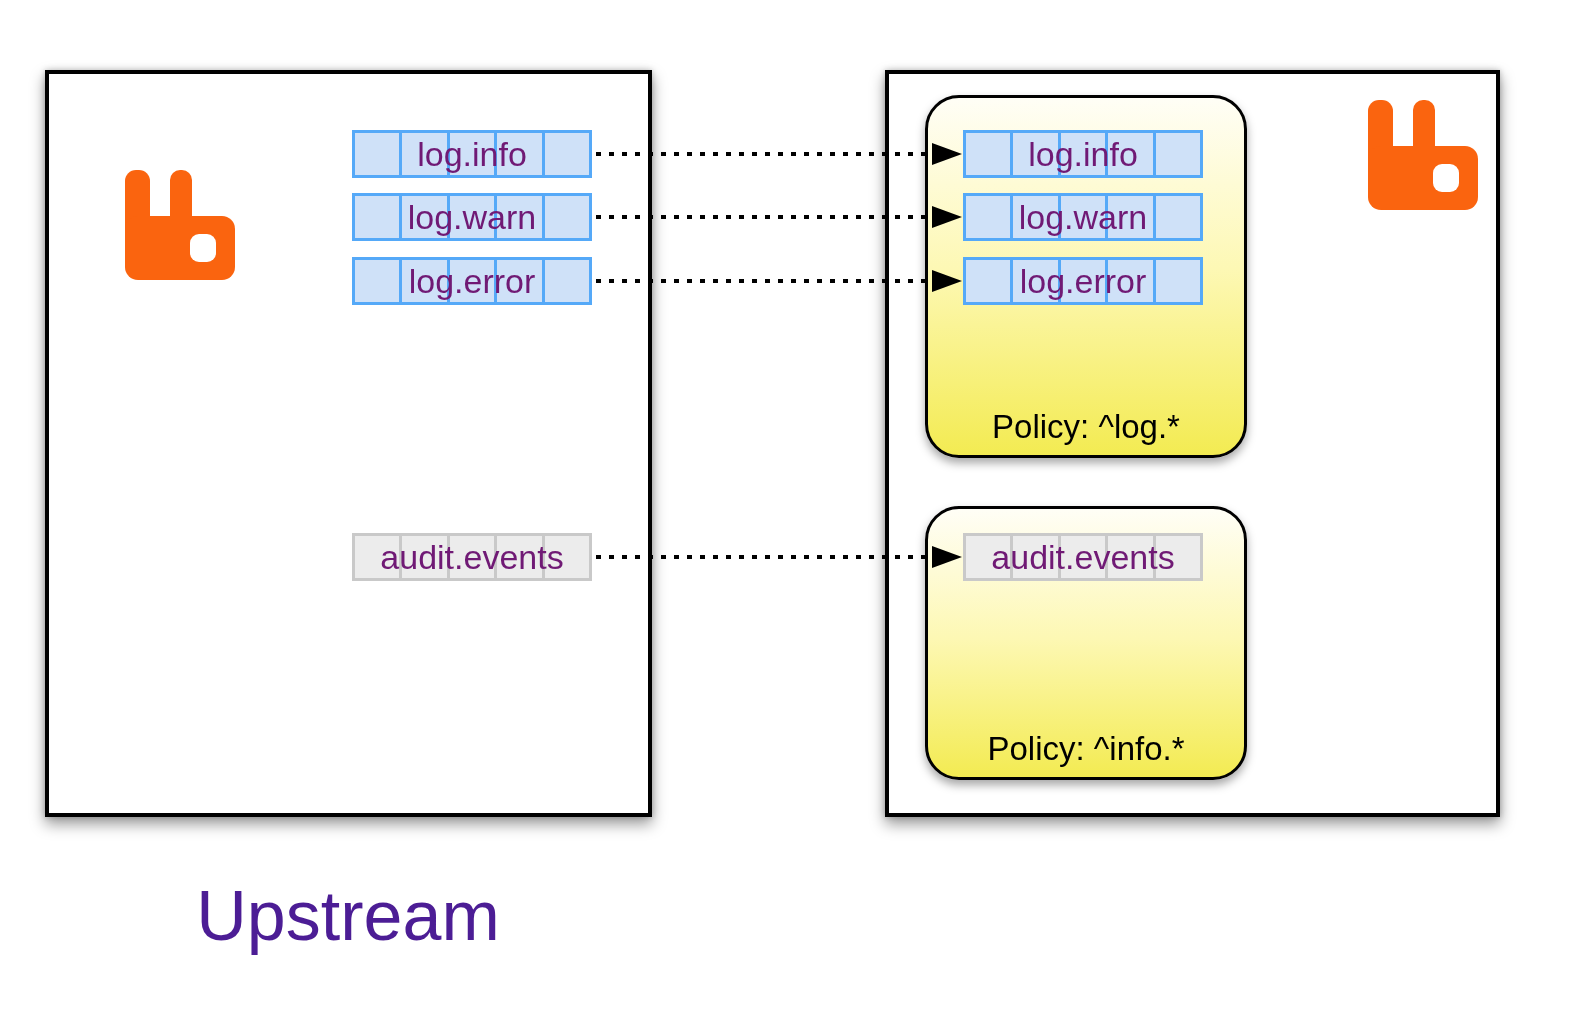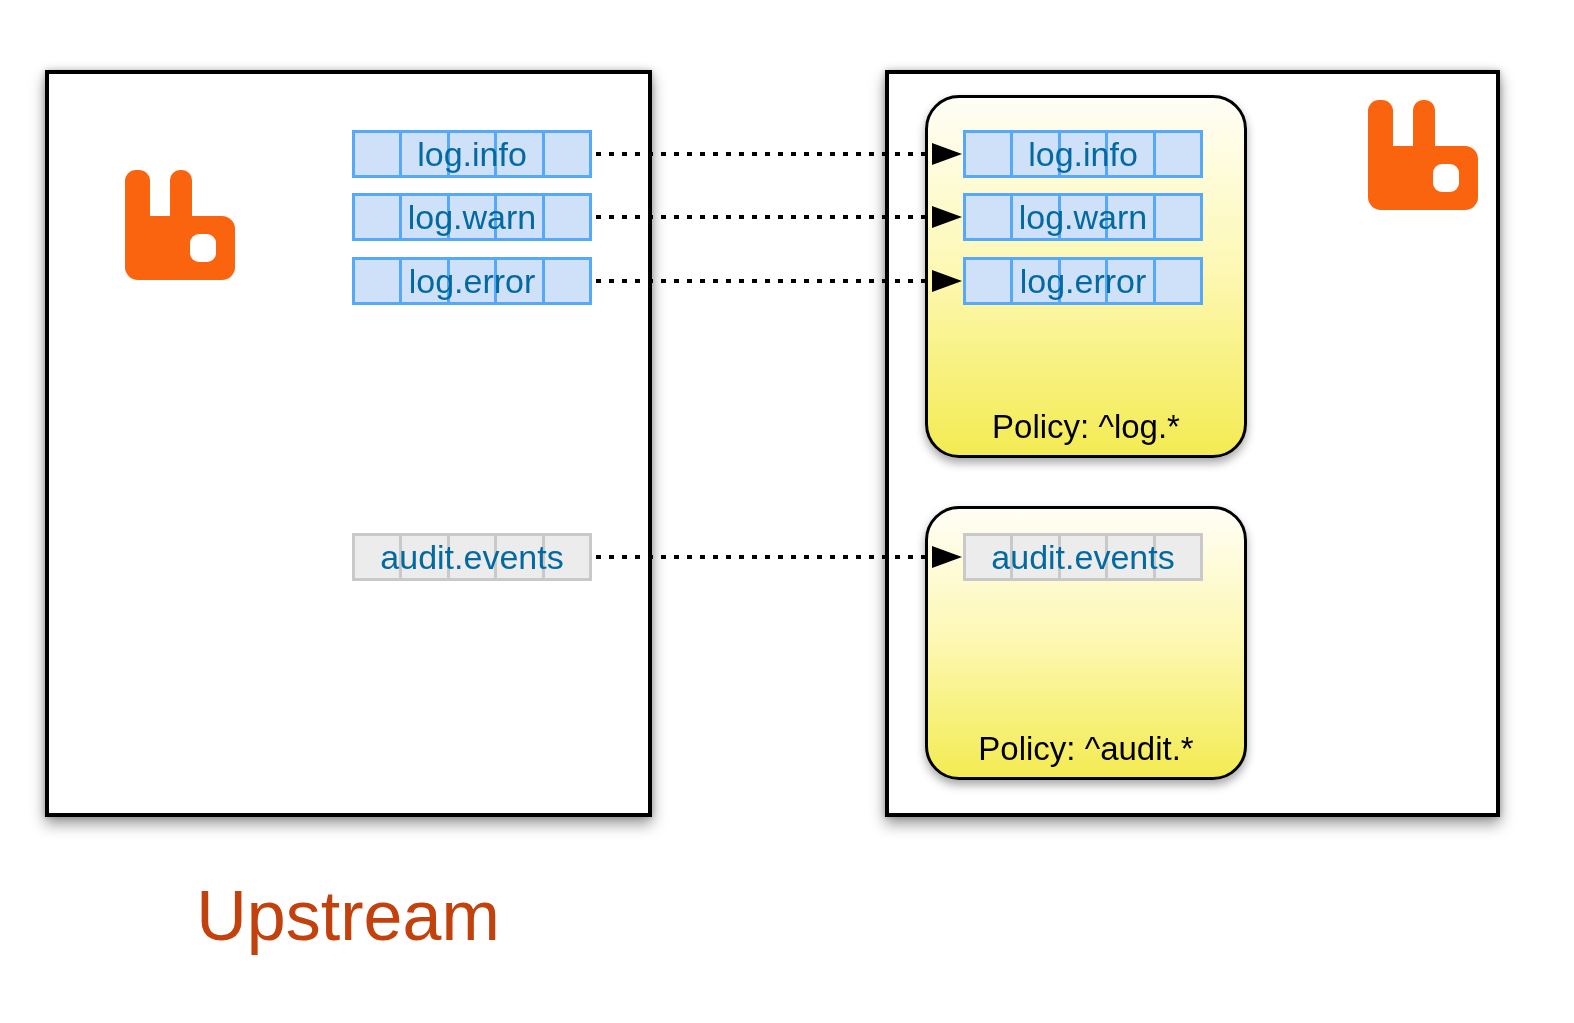--- a/index.html
+++ b/index.html
@@ -41,38 +41,38 @@
   .queue .cells {
     display:flex; width:100%; height:100%; box-sizing:border-box;
     border:3px solid var(--qb); background:var(--qf);
   }
   .queue .cells i { flex:1; border-right:3px solid var(--qb); }
   .queue .cells i:last-child { border-right:none; }
   .queue.blue { --qb:#55a9f8; --qf:#cfe1f8; }
   .queue.gray { --qb:#c9c9c9; --qf:#ececec; }
   .qlabel {
     position:absolute; inset:0; display:flex; align-items:center; justify-content:center;
-    font-size:34px; line-height:1; color:#0369a1; white-space:nowrap;
+    font-size:34px; line-height:1; color:#701a75; white-space:nowrap;
   }
 
   
   .dots {
     position:absolute; left:596px; width:332px; height:4px;
     background:repeating-linear-gradient(90deg,#000 0 5px,transparent 5px 13px);
   }
   .arrowhead {
     position:absolute; left:932px; width:0; height:0;
     border-top:11px solid transparent; border-bottom:11px solid transparent;
     border-left:30px solid #000;
   }
 
   
   .caption {
     position:absolute; top:878px; width:600px; text-align:center;
-    font-size:70px; line-height:1.1; color:#c2410c;
+    font-size:70px; line-height:1.1; color:#4c1d95;
   }
   #upstream-caption   { left:48px; }
   #downstream-caption { left:892px; }
 </style>
 </head>
 <body>
 
 <div id="canvas">
 
   <div class="broker-box" id="upstream-box">
@@ -132,21 +132,21 @@
       <rect x="0" y="46" width="110" height="64" rx="13" fill="#fa640f"></rect>
       <rect x="65" y="64" width="26" height="28" rx="9" fill="#ffffff"></rect>
     </svg>
   </div>
 
   <div class="policy-panel" id="policy-panel-log">
     <span class="policy-label">Policy: ^log.*</span>
   </div>
 
   <div class="policy-panel" id="policy-panel-audit">
-    <span class="policy-label">Policy: ^audit.*</span>
+    <span class="policy-label">Policy: ^info.*</span>
   </div>
 
   <div class="queue blue" style="left:963px; top:130px;">
     <div class="cells">
         <i></i>
         <i></i>
         <i></i>
         <i></i>
         <i></i>
       </div>

